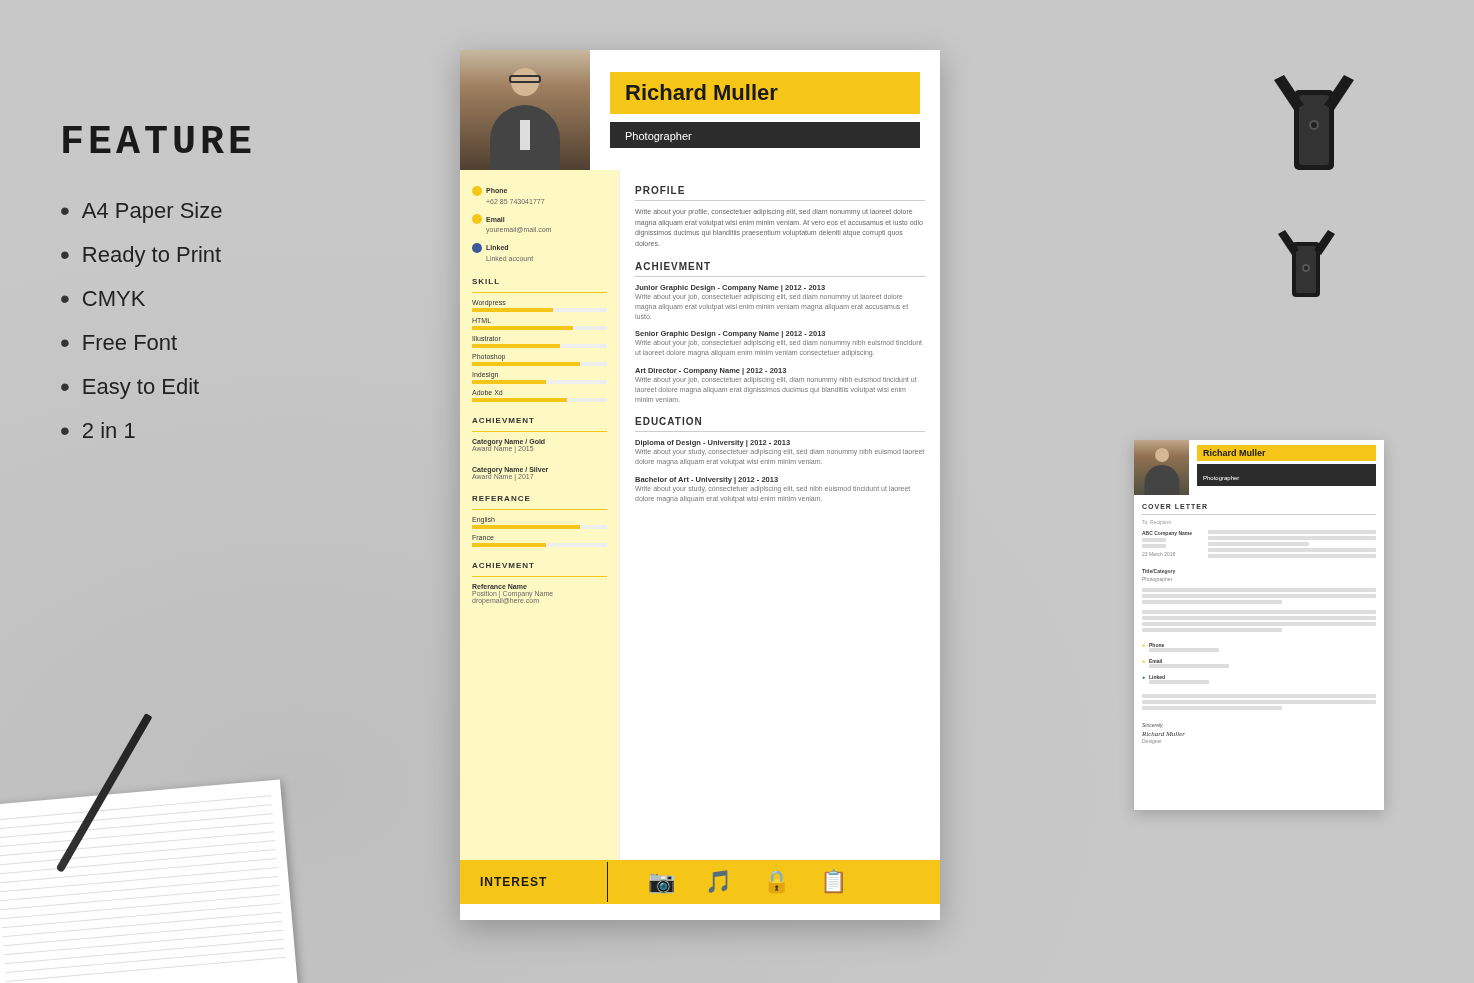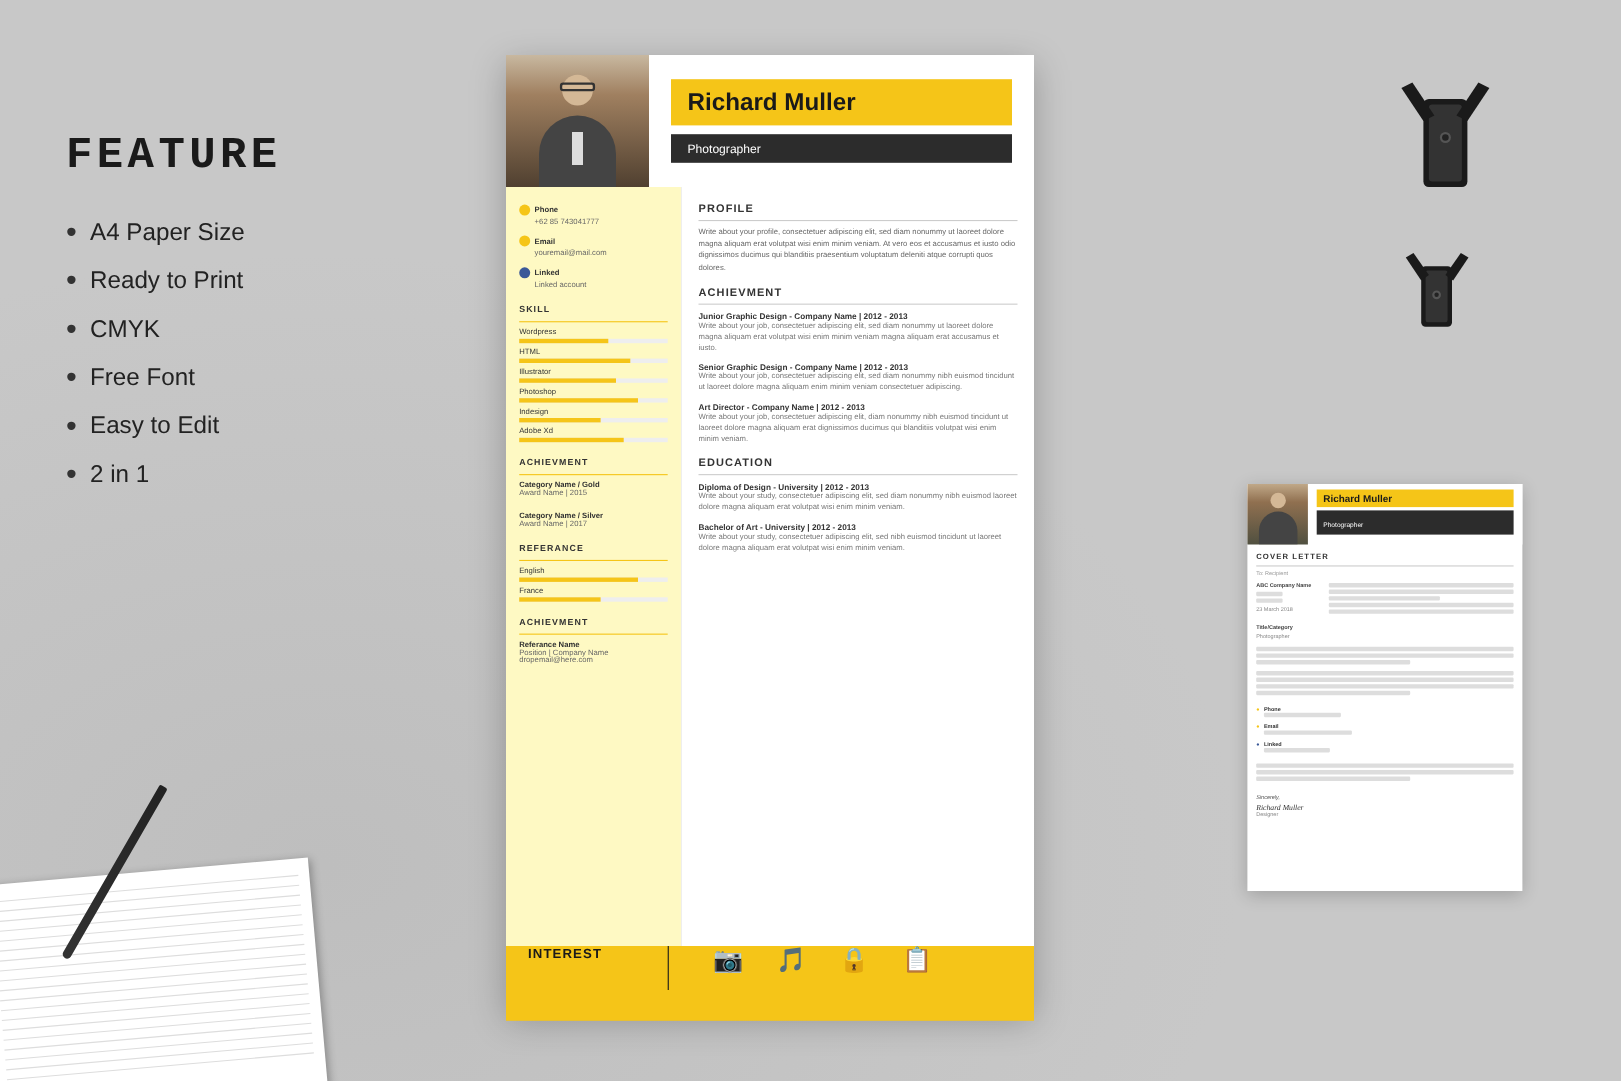--- a/index.html
+++ b/index.html
@@ -265,23 +265,24 @@
     }
 
     .exp-desc {
       font-size: 7px;
       color: #777;
       line-height: 1.4;
     }
 
     
     .resume-footer {
-      height: 68px;
+      height: 44px;
       background: #f5c518;
       display: flex;
+      align-items: center;
       padding: 0 20px;
       gap: 30px;
     }
 
     .interest-label {
       font-size: 12px;
       font-weight: bold;
       color: #1a1a1a;
       letter-spacing: 1px;
       margin-right: 20px;

